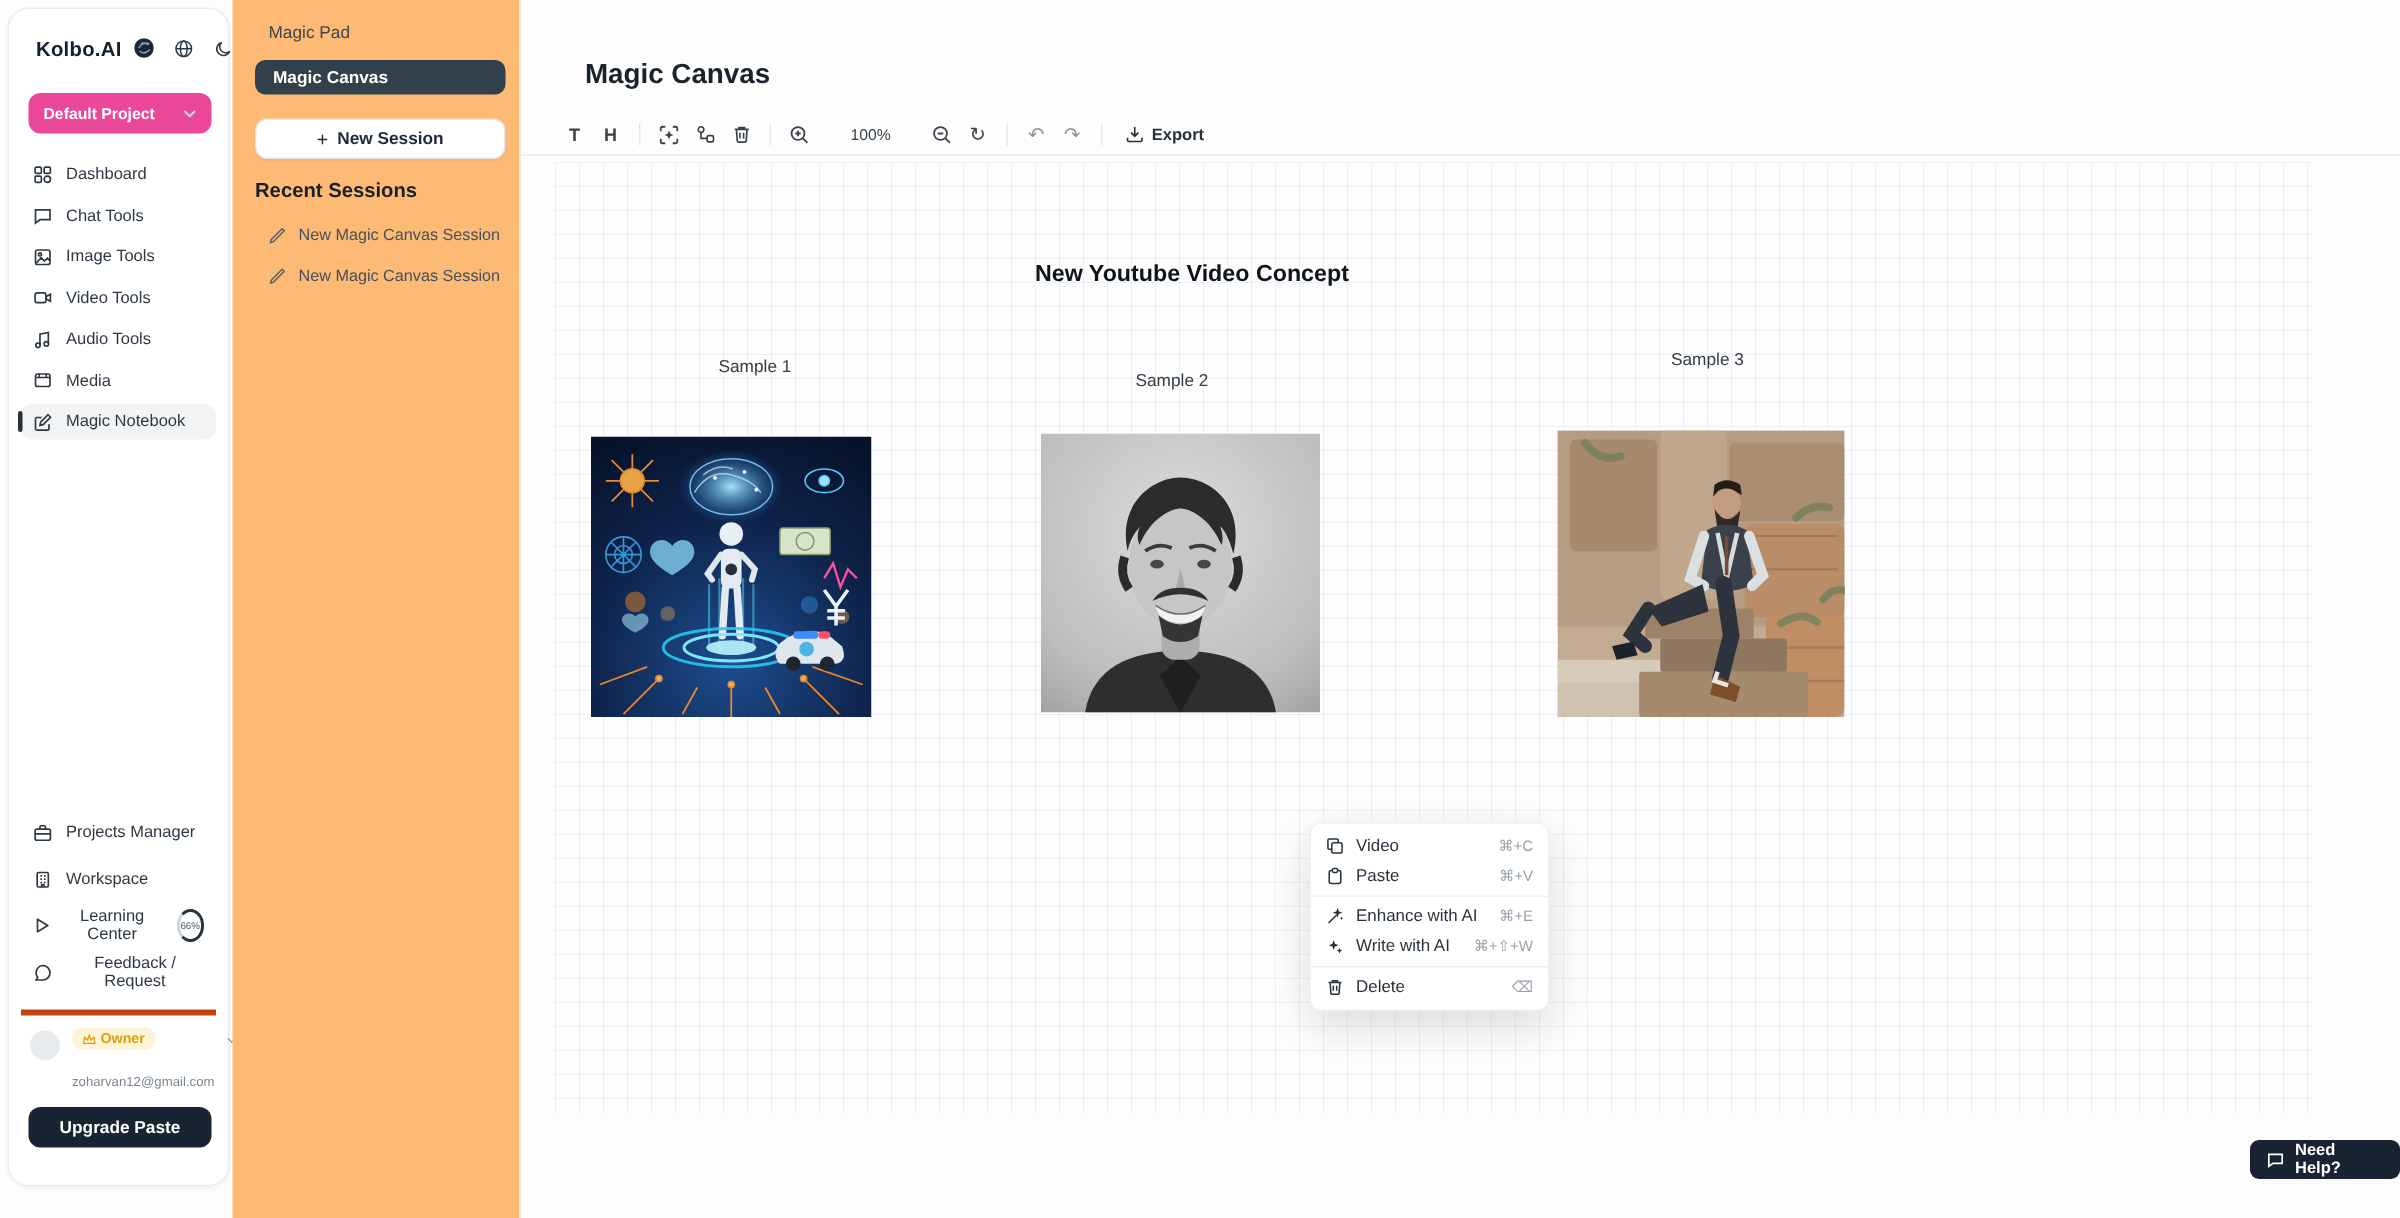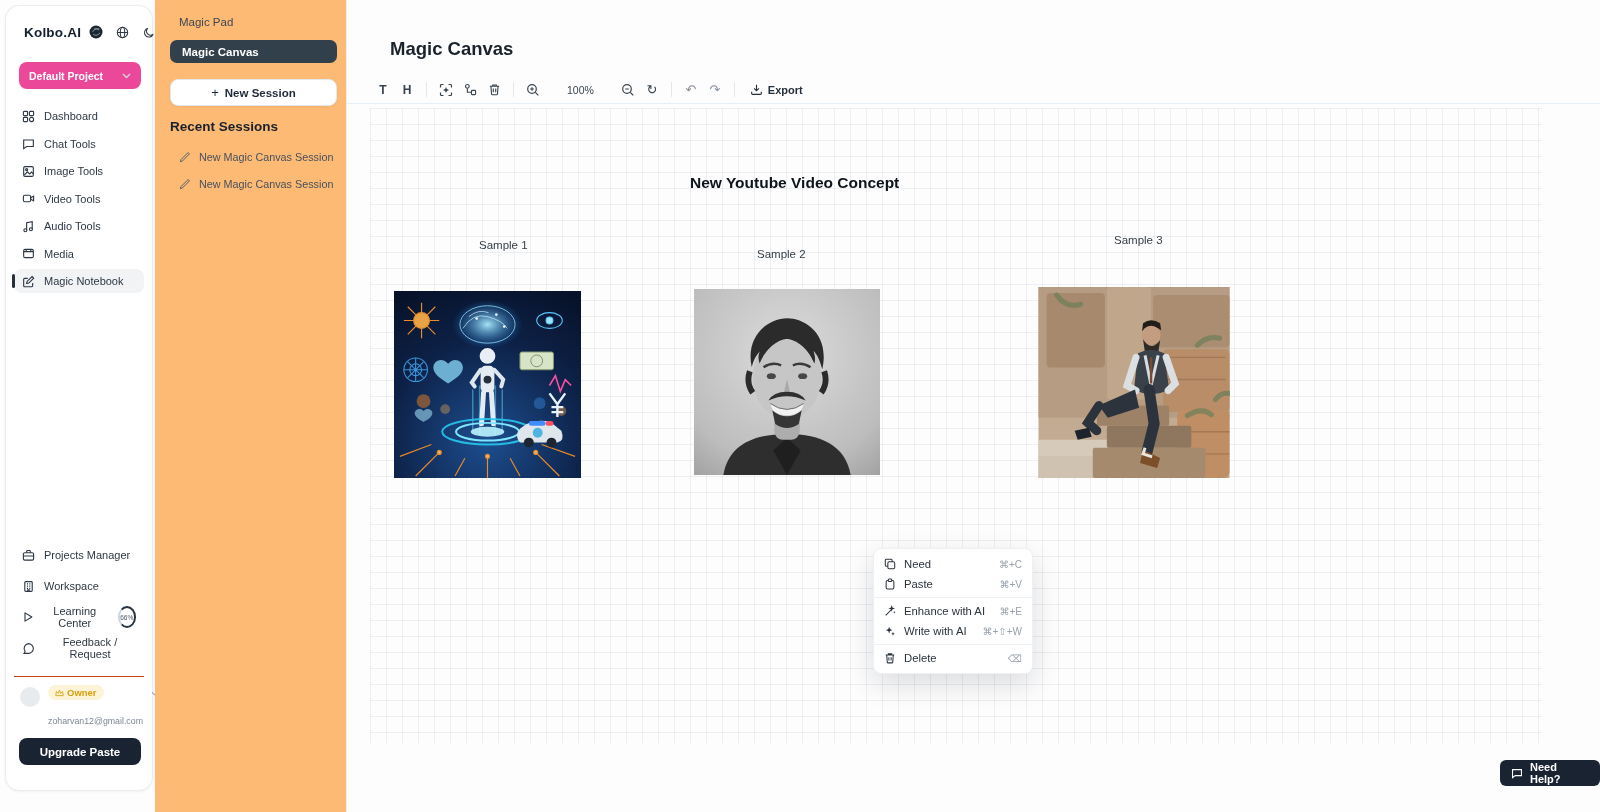--- a/index.html
+++ b/index.html
@@ -22,21 +22,21 @@
   .nav-item { display:flex; align-items:center; gap:9px; height:24px; margin-bottom:3.5px;
     padding:0 8px; border-radius:8px; font-size:11px; color:#2d3844; cursor:pointer; position:relative; }
   .nav-item.active { background:#f1f3f5;align-items:center; }
   .nav-item.active::before { content:""; position:absolute; left:-2px; top:5px; width:3px; height:14px;
     border-radius:2px; background:#273039; }
   .footer-nav { position:absolute; left:8px; bottom:124px; right:8px;text-align:center; }
   .footer-item { display:flex; align-items:center; gap:9px; height:26px; margin-bottom:5px;
     padding:0 8px; font-size:11px; color:#2d3844; cursor:pointer; }
   .ring { width:22px; height:22px; border-radius:50%; border:2px solid #273341; border-left-color:#cdd4da;
     display:flex; align-items:center; justify-content:center; font-size:6.5px; color:#4a5562; margin-left:2px; }
-  .user-row { position:absolute; left:8px; bottom:64px; right:8px; border-top:1px solid #c2410c;
+  .user-row { position:absolute; left:8px; bottom:64px; right:8px; border-top:4px solid #c2410c;
     padding:8px 6px 0 6px; display:flex; align-items:flex-start; gap:8px; }
   .avatar { width:20px; height:20px; border-radius:50%; background:#e8ebee; flex:none; margin-top:2px; }
   .owner-pill { display:inline-flex; align-items:center; gap:3px; background:#fdf3d6; color:#d99e0b;
     font-size:9.5px; font-weight:700; border-radius:8px; padding:2px 7px; }
   .email { font-size:8.8px; color:#7b8794; margin-top:16px; white-space:nowrap; }
   .user-caret { margin-left:auto; margin-top:6px; color:#9aa3ad; }
   .upgrade-btn { position:absolute; left:13px; bottom:25px; width:122px; height:27px; background:#1a2332;
     border-radius:8px; color:#fff; font-size:11.5px; font-weight:700; display:flex; align-items:center;
     justify-content:center; cursor:pointer; }
 
@@ -507,21 +507,21 @@
 </div>
 
 <div class="ctx">
   <div class="cm-item">
     <span class="icon">
         <svg width="12" height="12" viewBox="0 0 14 14" fill="none" stroke="#2a333d" stroke-width="1.2">
           <rect x="4.5" y="4.5" width="8" height="8" rx="1.5"></rect>
           <path d="M9.5 4.5v-2a1 1 0 0 0-1-1h-6a1 1 0 0 0-1 1v6a1 1 0 0 0 1 1h2"></path>
         </svg>
       </span>
-    <span>Need</span>
+    <span>Video</span>
     <span class="cm-sc">⌘+C</span>
   </div>
   <div class="cm-item">
     <span class="icon">
         <svg width="12" height="12" viewBox="0 0 14 14" fill="none" stroke="#2a333d" stroke-width="1.2">
           <rect x="2.5" y="2.8" width="9" height="10" rx="1.5"></rect>
           <rect x="5" y="1.2" width="4" height="3" rx="1" fill="#fff"></rect>
         </svg>
       </span>
     <span>Paste</span>

